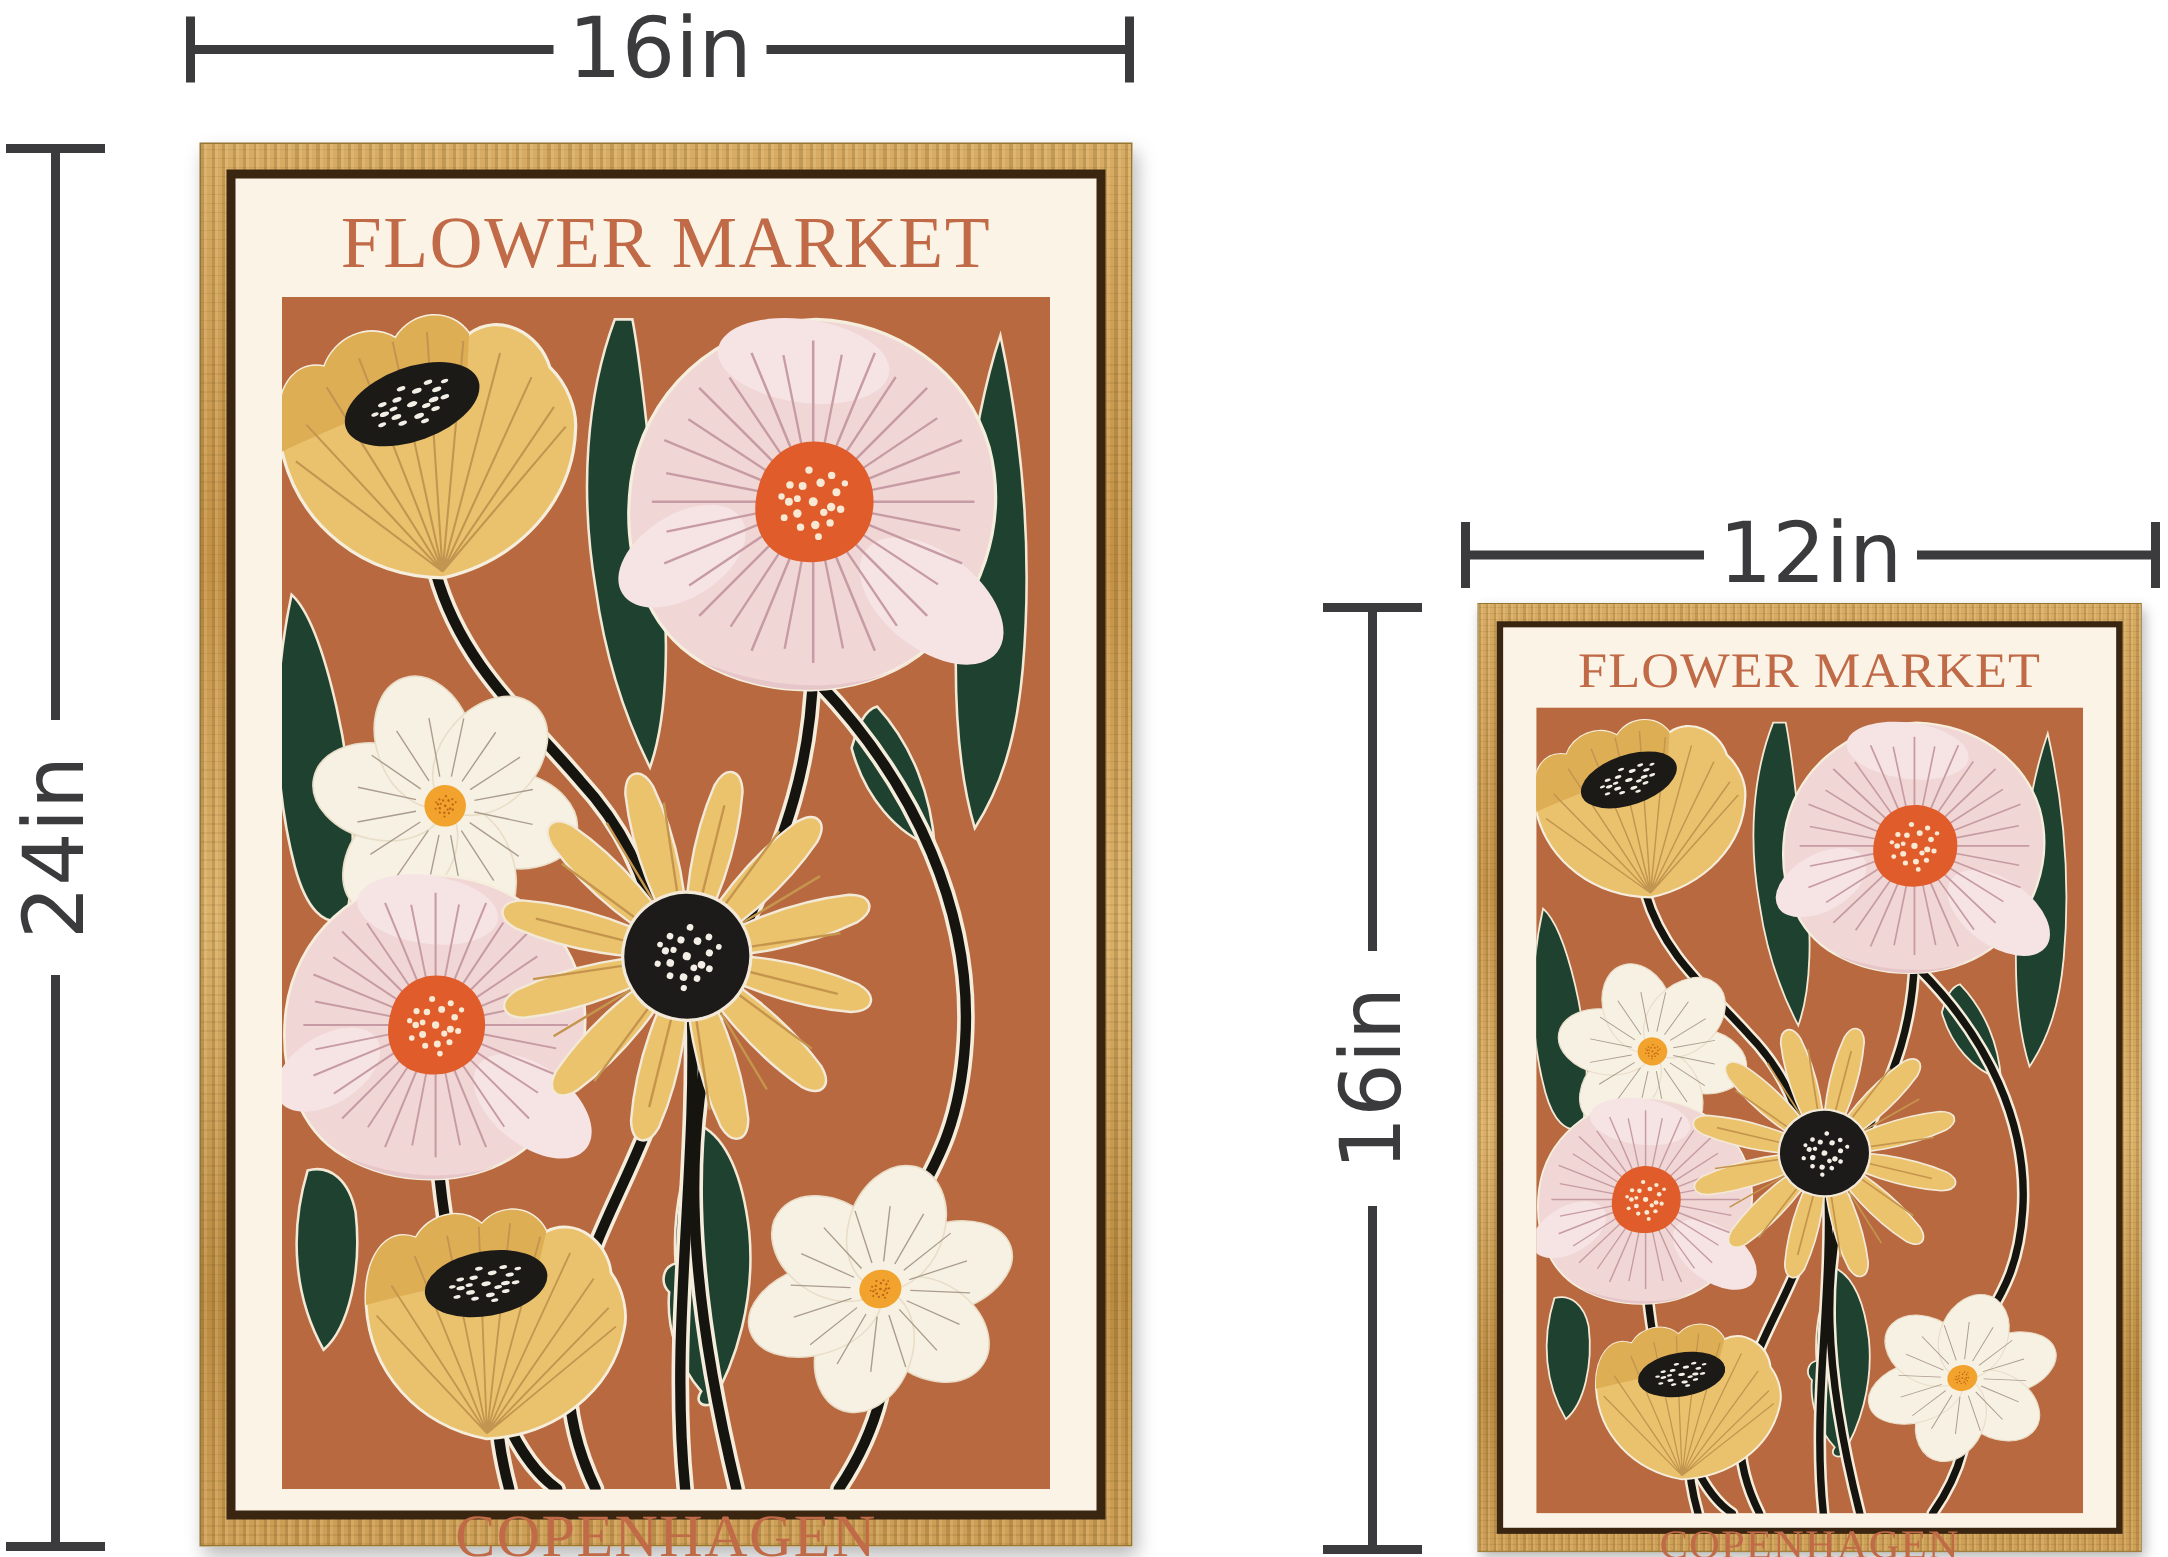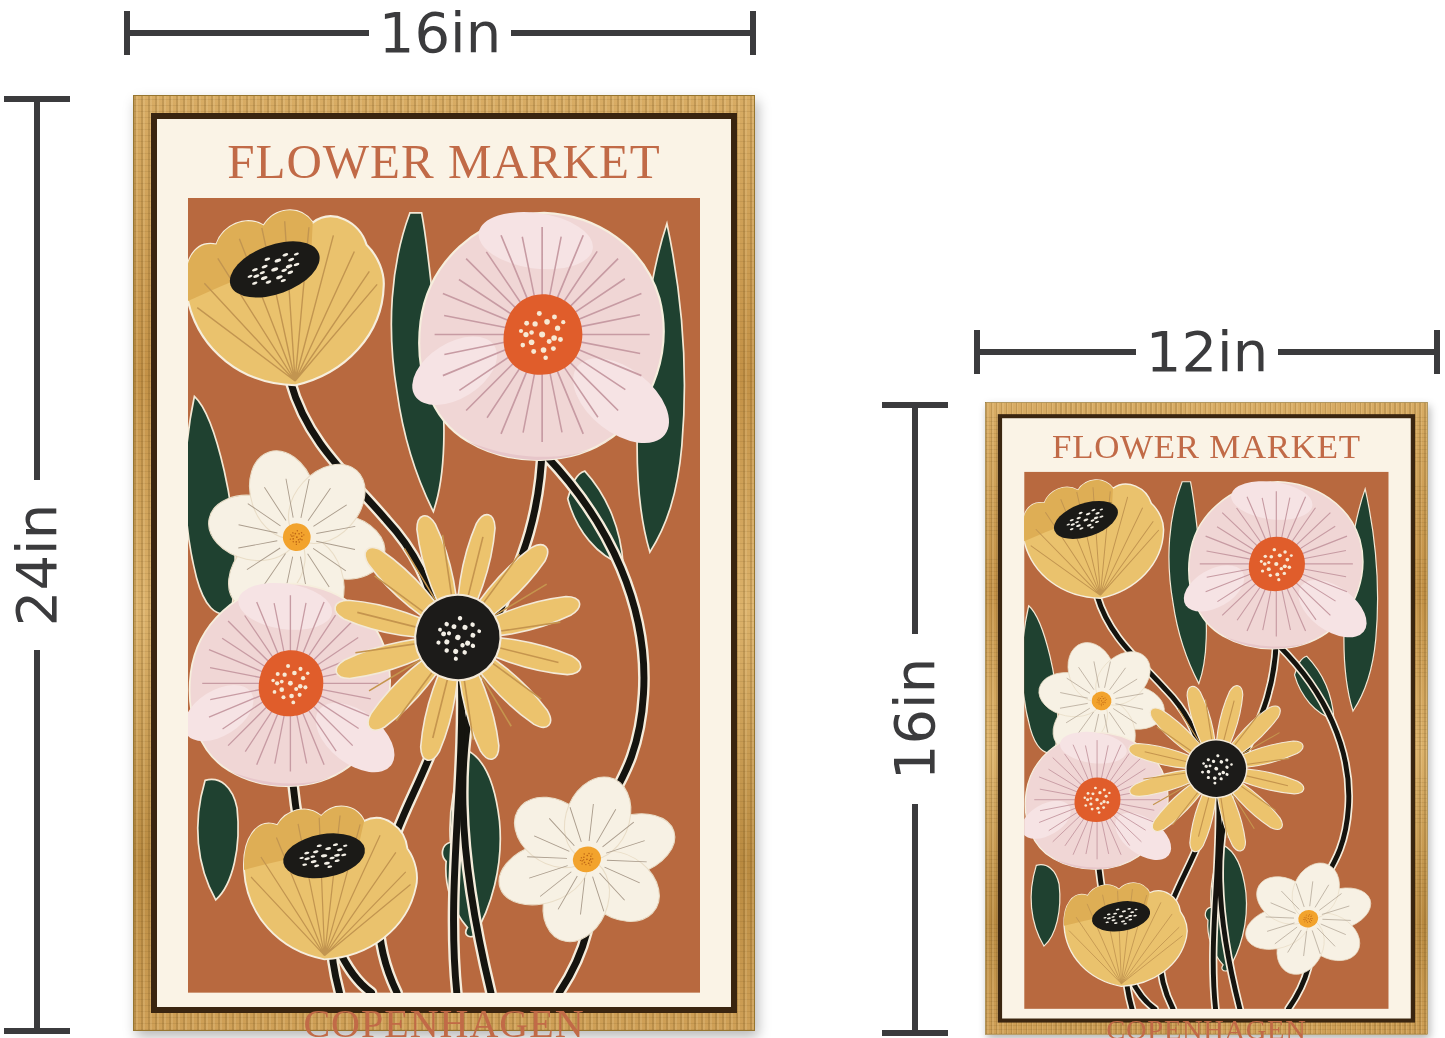--- a/index.html
+++ b/index.html
@@ -204,21 +204,21 @@
   <div class="vdim" style="left:4px; top:96px; height:938px;">
     <div class="cap"></div>
     <div class="line"></div>
     <div class="lblwrap">
       <div class="lbl">24in</div>
     </div>
     <div class="line"></div>
     <div class="cap"></div>
   </div>
 
-  <div class="hdim" style="left:974px; top:319px; width:466px;">
+  <div class="hdim" style="left:974px; top:337px; width:466px;">
     <div class="cap"></div>
     <div class="line"></div>
     <div class="lbl">12in</div>
     <div class="line"></div>
     <div class="cap"></div>
   </div>
 
   <div class="vdim" style="left:882px; top:402px; height:634px;">
     <div class="cap"></div>
     <div class="line"></div>

